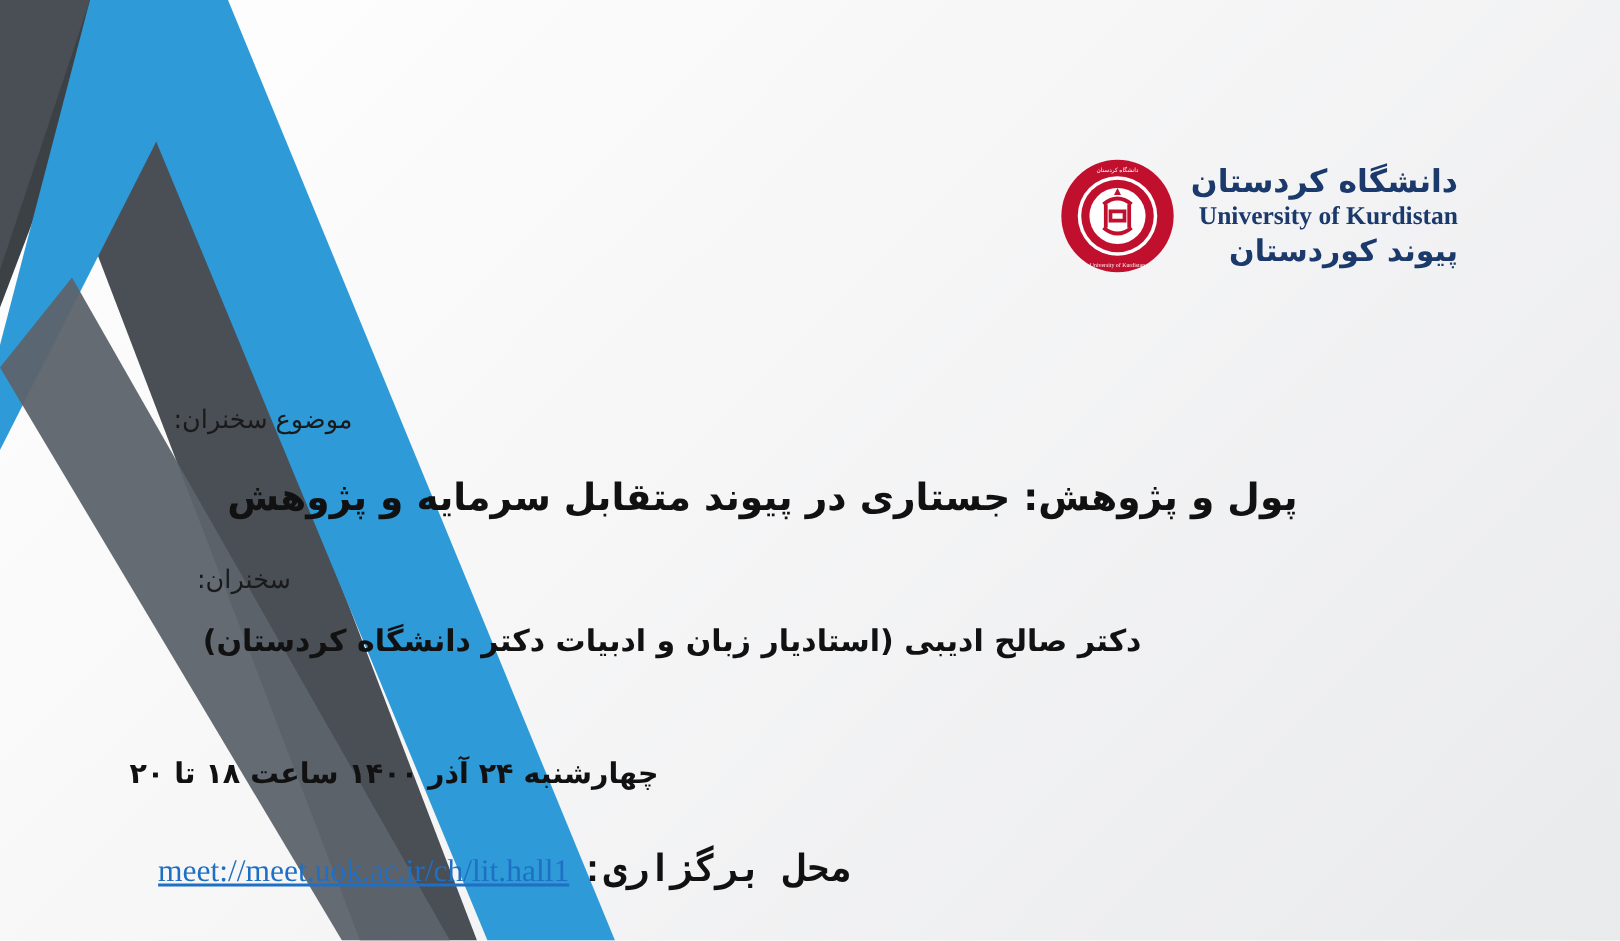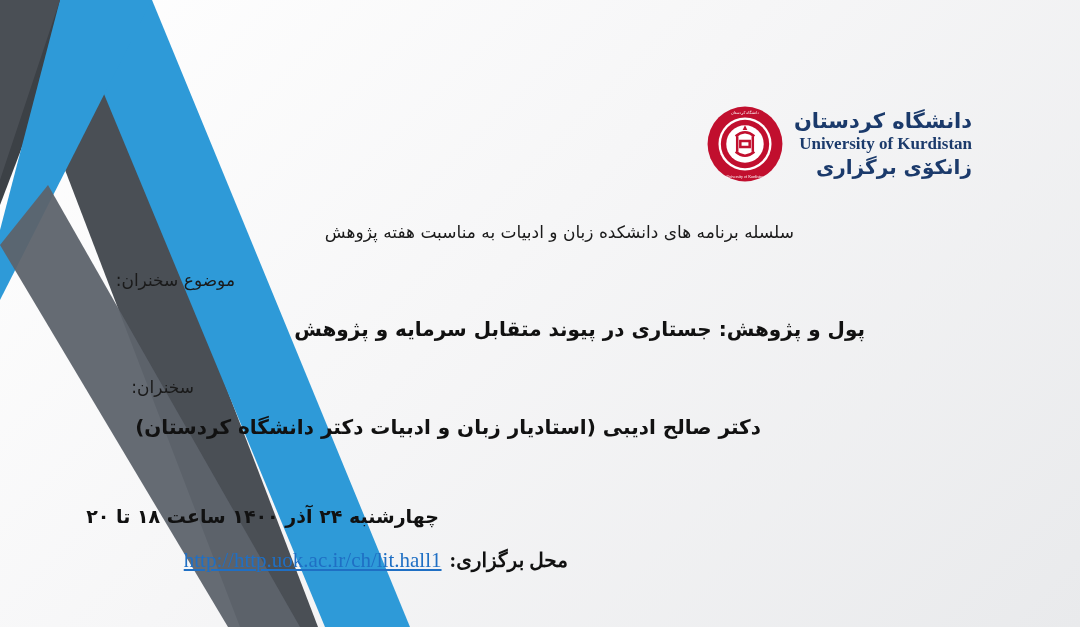--- a/index.html
+++ b/index.html
@@ -106,21 +106,21 @@
     color: #1a1a1a;
     direction: rtl;
     white-space: nowrap;
   }
 
   .topic-title {
     position: absolute;
     top: 317px;
     right: 215px;
     font-family: "DejaVu Sans", sans-serif;
-    font-size: 20px;
+    font-size: 25px;
     font-weight: bold;
     color: #111111;
     direction: rtl;
     white-space: nowrap;
   }
 
   .label-speaker {
     position: absolute;
     top: 377px;
     right: 886px;
@@ -161,24 +161,25 @@
     top: 548px;
     right: 512px;
     display: flex;
     flex-direction: row;
     align-items: baseline;
     gap: 8px;
     direction: rtl;
     white-space: nowrap;
   }
   .venue-label {
-    font-family: Liberation Serif, serif;
-    font-size: 20px;
-    font-weight: bold;
-    color: #111111;
+    font-family: Liberation Mono, monospace;
+    font-size: 25px;
+    font-weight: bold;
+    color: #111111;
+    margin-top: 16px;
   }
   .venue-link {
     font-family: "Liberation Serif", serif;
     font-size: 21px;
     color: #1f6fc4;
     text-decoration: underline;
     direction: ltr;
     cursor: pointer;
   }
 </style>
@@ -206,21 +207,21 @@
     <polygon points="0,180 60,0 0,0" fill="#4a4f55"></polygon>
 
     <polygon points="0,245 48,185 300,627 228,627" fill="#5d636b" opacity="0.95"></polygon>
     <polygon points="0,300 152,0 232,0 0,470" fill="none"></polygon>
   </svg>
 
   <div class="logo-block">
     <div class="logo-text">
       <div class="logo-line-1">دانشگاه کردستان</div>
       <div class="logo-line-2">University of Kurdistan</div>
-      <div class="logo-line-3">زانکۆی برگزاری</div>
+      <div class="logo-line-3">پیوند کوردستان</div>
     </div>
     <svg class="logo-seal" viewBox="0 0 100 100">
       <circle cx="50" cy="50" r="48" fill="#c10f2e"></circle>
       <circle cx="50" cy="50" r="34" fill="#ffffff"></circle>
       <circle cx="50" cy="50" r="31" fill="#c10f2e"></circle>
       <circle cx="50" cy="50" r="24" fill="#ffffff"></circle>
       <g fill="none" stroke="#c10f2e" stroke-width="3.2">
         <path d="M38 40 q12 -10 24 0"></path>
         <path d="M38 60 q12 10 24 0"></path>
         <path d="M40 40 v20"></path>
@@ -229,30 +230,29 @@
       </g>
       <path d="M50 26 l3 6 l-6 0 z" fill="#c10f2e"></path>
       <g fill="#ffffff" font-family="Liberation Serif, serif" font-size="5">
         <text x="50" y="12" text-anchor="middle">دانشگاه کردستان</text>
         <text x="50" y="94" text-anchor="middle">University of Kurdistan</text>
       </g>
     </svg>
   </div>
 
 
-  <div class="series-line">سلسله برنامه های دانشکده زبان و ادبیات به مناسبت هفته پژوهش</div>
 
   <div class="label-topic">موضوع سخنران:</div>
 
   <div class="topic-title">پول و پژوهش: جستاری در پیوند متقابل سرمایه و پژوهش</div>
 
   <div class="label-speaker">سخنران:</div>
 
   <div class="speaker-name">دکتر صالح ادیبی (استادیار زبان و ادبیات دکتر دانشگاه کردستان)</div>
 
   <div class="datetime">چهارشنبه ۲۴ آذر ۱۴۰۰ ساعت ۱۸ تا ۲۰</div>
 
   <div class="venue-row">
     <span class="venue-label">محل برگزاری:</span>
-    <span class="venue-link">http://http.uok.ac.ir/ch/lit.hall1</span>
+    <span class="venue-link">meet://meet.uok.ac.ir/ch/lit.hall1</span>
   </div>
 
 </div>
 
 </body></html>

